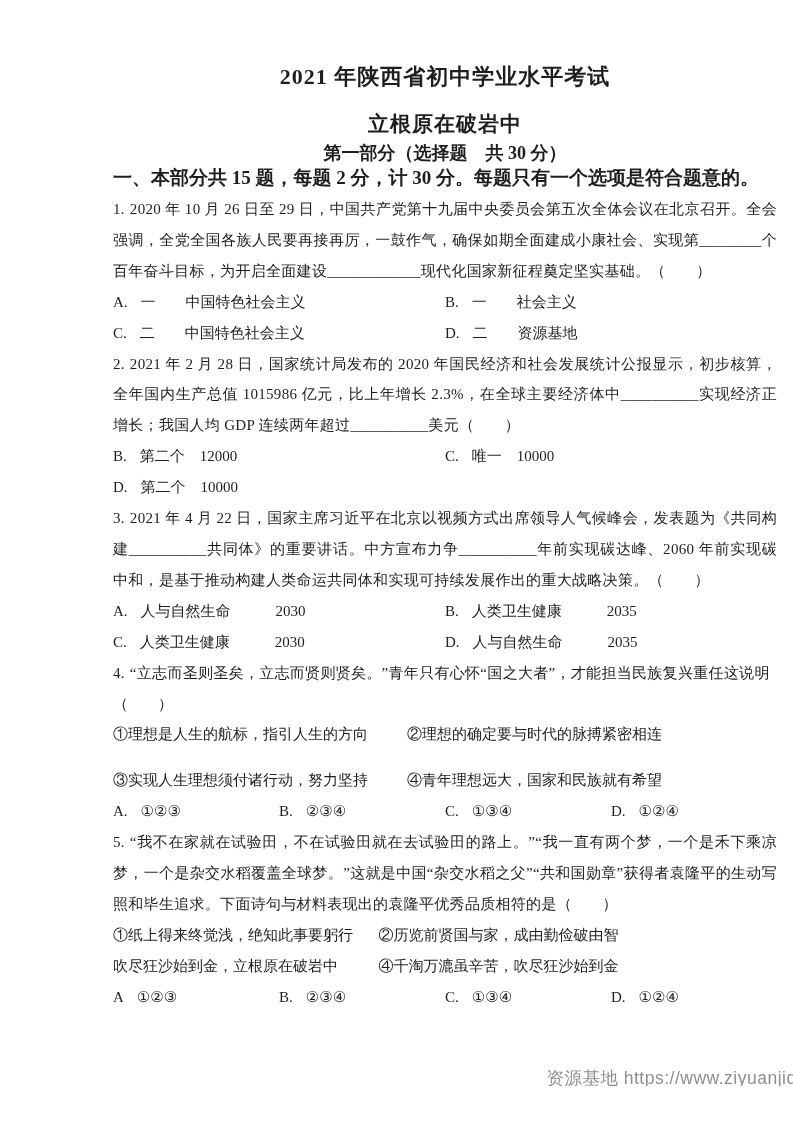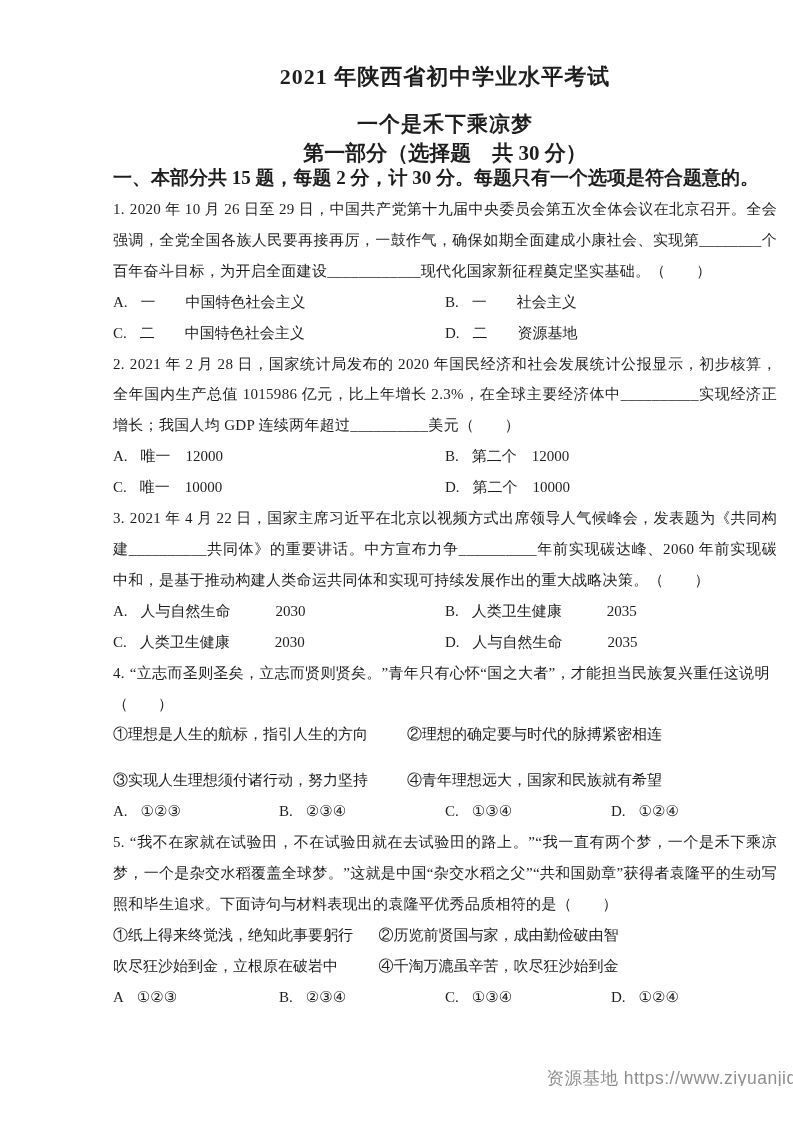--- a/index.html
+++ b/index.html
@@ -32,21 +32,21 @@
     margin: 18px 0 0 0;
     text-align: center;
     font-size: 21px;
     font-weight: bold;
     line-height: 28px;
     letter-spacing: 1px;
   }
   .section-heading {
     margin: 3px 0 0 0;
     text-align: center;
-    font-size: 21px;
+    font-size: 18px;
     font-weight: bold;
     line-height: 24px;
   }
   .instructions {
     margin: 0;
     font-size: 19px;
     font-weight: bold;
     line-height: 26px;
     text-align: justify;
   }
@@ -106,40 +106,39 @@
     letter-spacing: 0.5px;
   }
 </style>
 </head>
 <body>
 
 <div class="page">
   <div class="content">
 
     <h1 class="doc-title">2021 年陕西省初中学业水平考试</h1>
-    <h2 class="doc-subject">一个是禾下乘凉梦</h2>
+    <h2 class="doc-subject">立根原在破岩中</h2>
     <h3 class="section-heading">第一部分（选择题　共 30 分）</h3>
     <p class="instructions">一、本部分共 15 题，每题 2 分，计 30 分。每题只有一个选项是符合题意的。</p>
 
     <div class="questions">
 
       <div class="question">
         <p class="q-text"><span class="q-num">1.</span><span>2020 年 10 月 26 日至 29 日，中国共产党第十九届中央委员会第五次全体会议在北京召开。全会强调，全党全国各族人民要再接再厉，一鼓作气，确保如期全面建成小康社会、实现第________个百年奋斗目标，为开启全面建设____________现代化国家新征程奠定坚实基础。（　　）</span></p>
         <div class="opts-2col">
           <div class="opt"><span class="opt-letter">A.</span><span>一　　中国特色社会主义</span></div>
           <div class="opt"><span class="opt-letter">B.</span><span>一　　社会主义</span></div>
           <div class="opt"><span class="opt-letter">C.</span><span>二　　中国特色社会主义</span></div>
           <div class="opt"><span class="opt-letter">D.</span><span>二　　资源基地</span></div>
         </div>
       </div>
 
       <div class="question">
         <p class="q-text"><span class="q-num">2.</span><span>2021 年 2 月 28 日，国家统计局发布的 2020 年国民经济和社会发展统计公报显示，初步核算，全年国内生产总值 1015986 亿元，比上年增长 2.3%，在全球主要经济体中__________实现经济正增长；我国人均 GDP 连续两年超过__________美元（　　）</span></p>
         <div class="opts-2col">
-          <div class="opt"><span class="opt-letter">A.</span><span>唯一　12000</span></div>
           <div class="opt"><span class="opt-letter">B.</span><span>第二个　12000</span></div>
           <div class="opt"><span class="opt-letter">C.</span><span>唯一　10000</span></div>
           <div class="opt"><span class="opt-letter">D.</span><span>第二个　10000</span></div>
         </div>
       </div>
 
       <div class="question">
         <p class="q-text"><span class="q-num">3.</span><span>2021 年 4 月 22 日，国家主席习近平在北京以视频方式出席领导人气候峰会，发表题为《共同构建__________共同体》的重要讲话。中方宣布力争__________年前实现碳达峰、2060 年前实现碳中和，是基于推动构建人类命运共同体和实现可持续发展作出的重大战略决策。（　　）</span></p>
         <div class="opts-2col">
           <div class="opt"><span class="opt-letter">A.</span><span>人与自然生命　　　2030</span></div>

